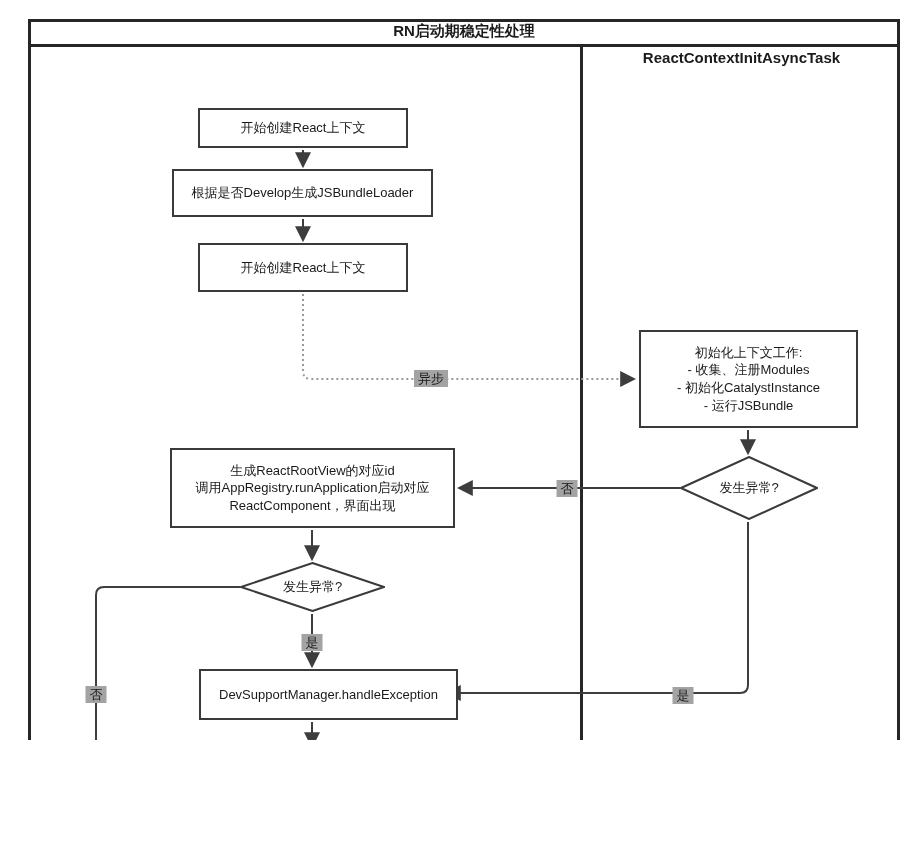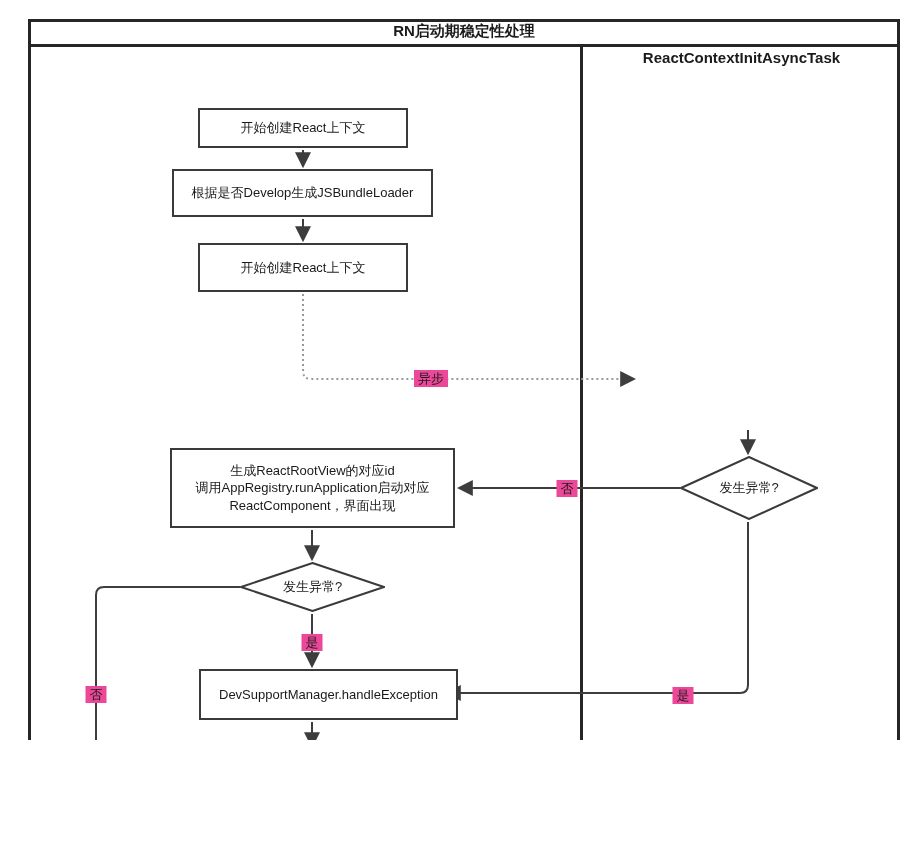--- a/index.html
+++ b/index.html
@@ -27,21 +27,21 @@
   .n-end          { left:277px; top:749px; width:70px; height:41px; border-radius:12px; }
   .n-init-context { left:639px; top:330px; width:219px; height:98px; }
 
   .diamond { position:absolute; z-index:2; display:flex; align-items:center; justify-content:center; font-size:13px; }
   .diamond svg { position:absolute; left:0; top:0; }
   .diamond .dlabel { position:relative; z-index:1; }
   .d-left  { left:240px; top:562px; width:145px; height:50px; }
   .d-right { left:680px; top:456px; width:138px; height:64px; }
 
   
-  .elabel { position:absolute; z-index:3; background:#ec4899; font-size:13px; padding:0 4px; transform:translateX(-50%); line-height:17px; }
+  .elabel { position:absolute; z-index:3; background:#a3a3a3; font-size:13px; padding:0 4px; transform:translateX(-50%); line-height:17px; }
   .el-async    { left:431px; top:370px; }
   .el-no-right { left:567px; top:480px; }
   .el-yes-left { left:312px; top:634px; }
   .el-no-left  { left:96px;  top:686px; }
   .el-yes-right{ left:683px; top:687px; }
 
   
   .watermark { position:absolute; left:750px; top:797px; z-index:3; display:flex; align-items:center; gap:5px; }
   .watermark .wm-text { font-size:26px; font-weight:700; color:#14532d; -webkit-text-stroke:1px #d2d2d2; letter-spacing:1px; }
 </style>
@@ -83,20 +83,24 @@
   <div class="diamond d-left">
     <svg width="145" height="50" viewBox="0 0 145 50">
       <polygon points="72.5,1 144,25 72.5,49 1,25" fill="#ffffff" stroke="#3a3a3a" stroke-width="2"></polygon>
     </svg>
     <span class="dlabel">发生异常?</span>
   </div>
 
   <div class="node n-handle-exc">DevSupportManager.handleException</div>
   <div class="node n-end">结束</div>
 
+  <div class="node n-init-context">初始化上下文工作:
+- 收集、注册Modules
+- 初始化CatalystInstance
+- 运行JSBundle</div>
 
   <div class="diamond d-right">
     <svg width="138" height="64" viewBox="0 0 138 64">
       <polygon points="69,1 137,32 69,63 1,32" fill="#ffffff" stroke="#3a3a3a" stroke-width="2"></polygon>
     </svg>
     <span class="dlabel">发生异常?</span>
   </div>
 
   <span class="elabel el-async">异步</span>
   <span class="elabel el-no-right">否</span>

